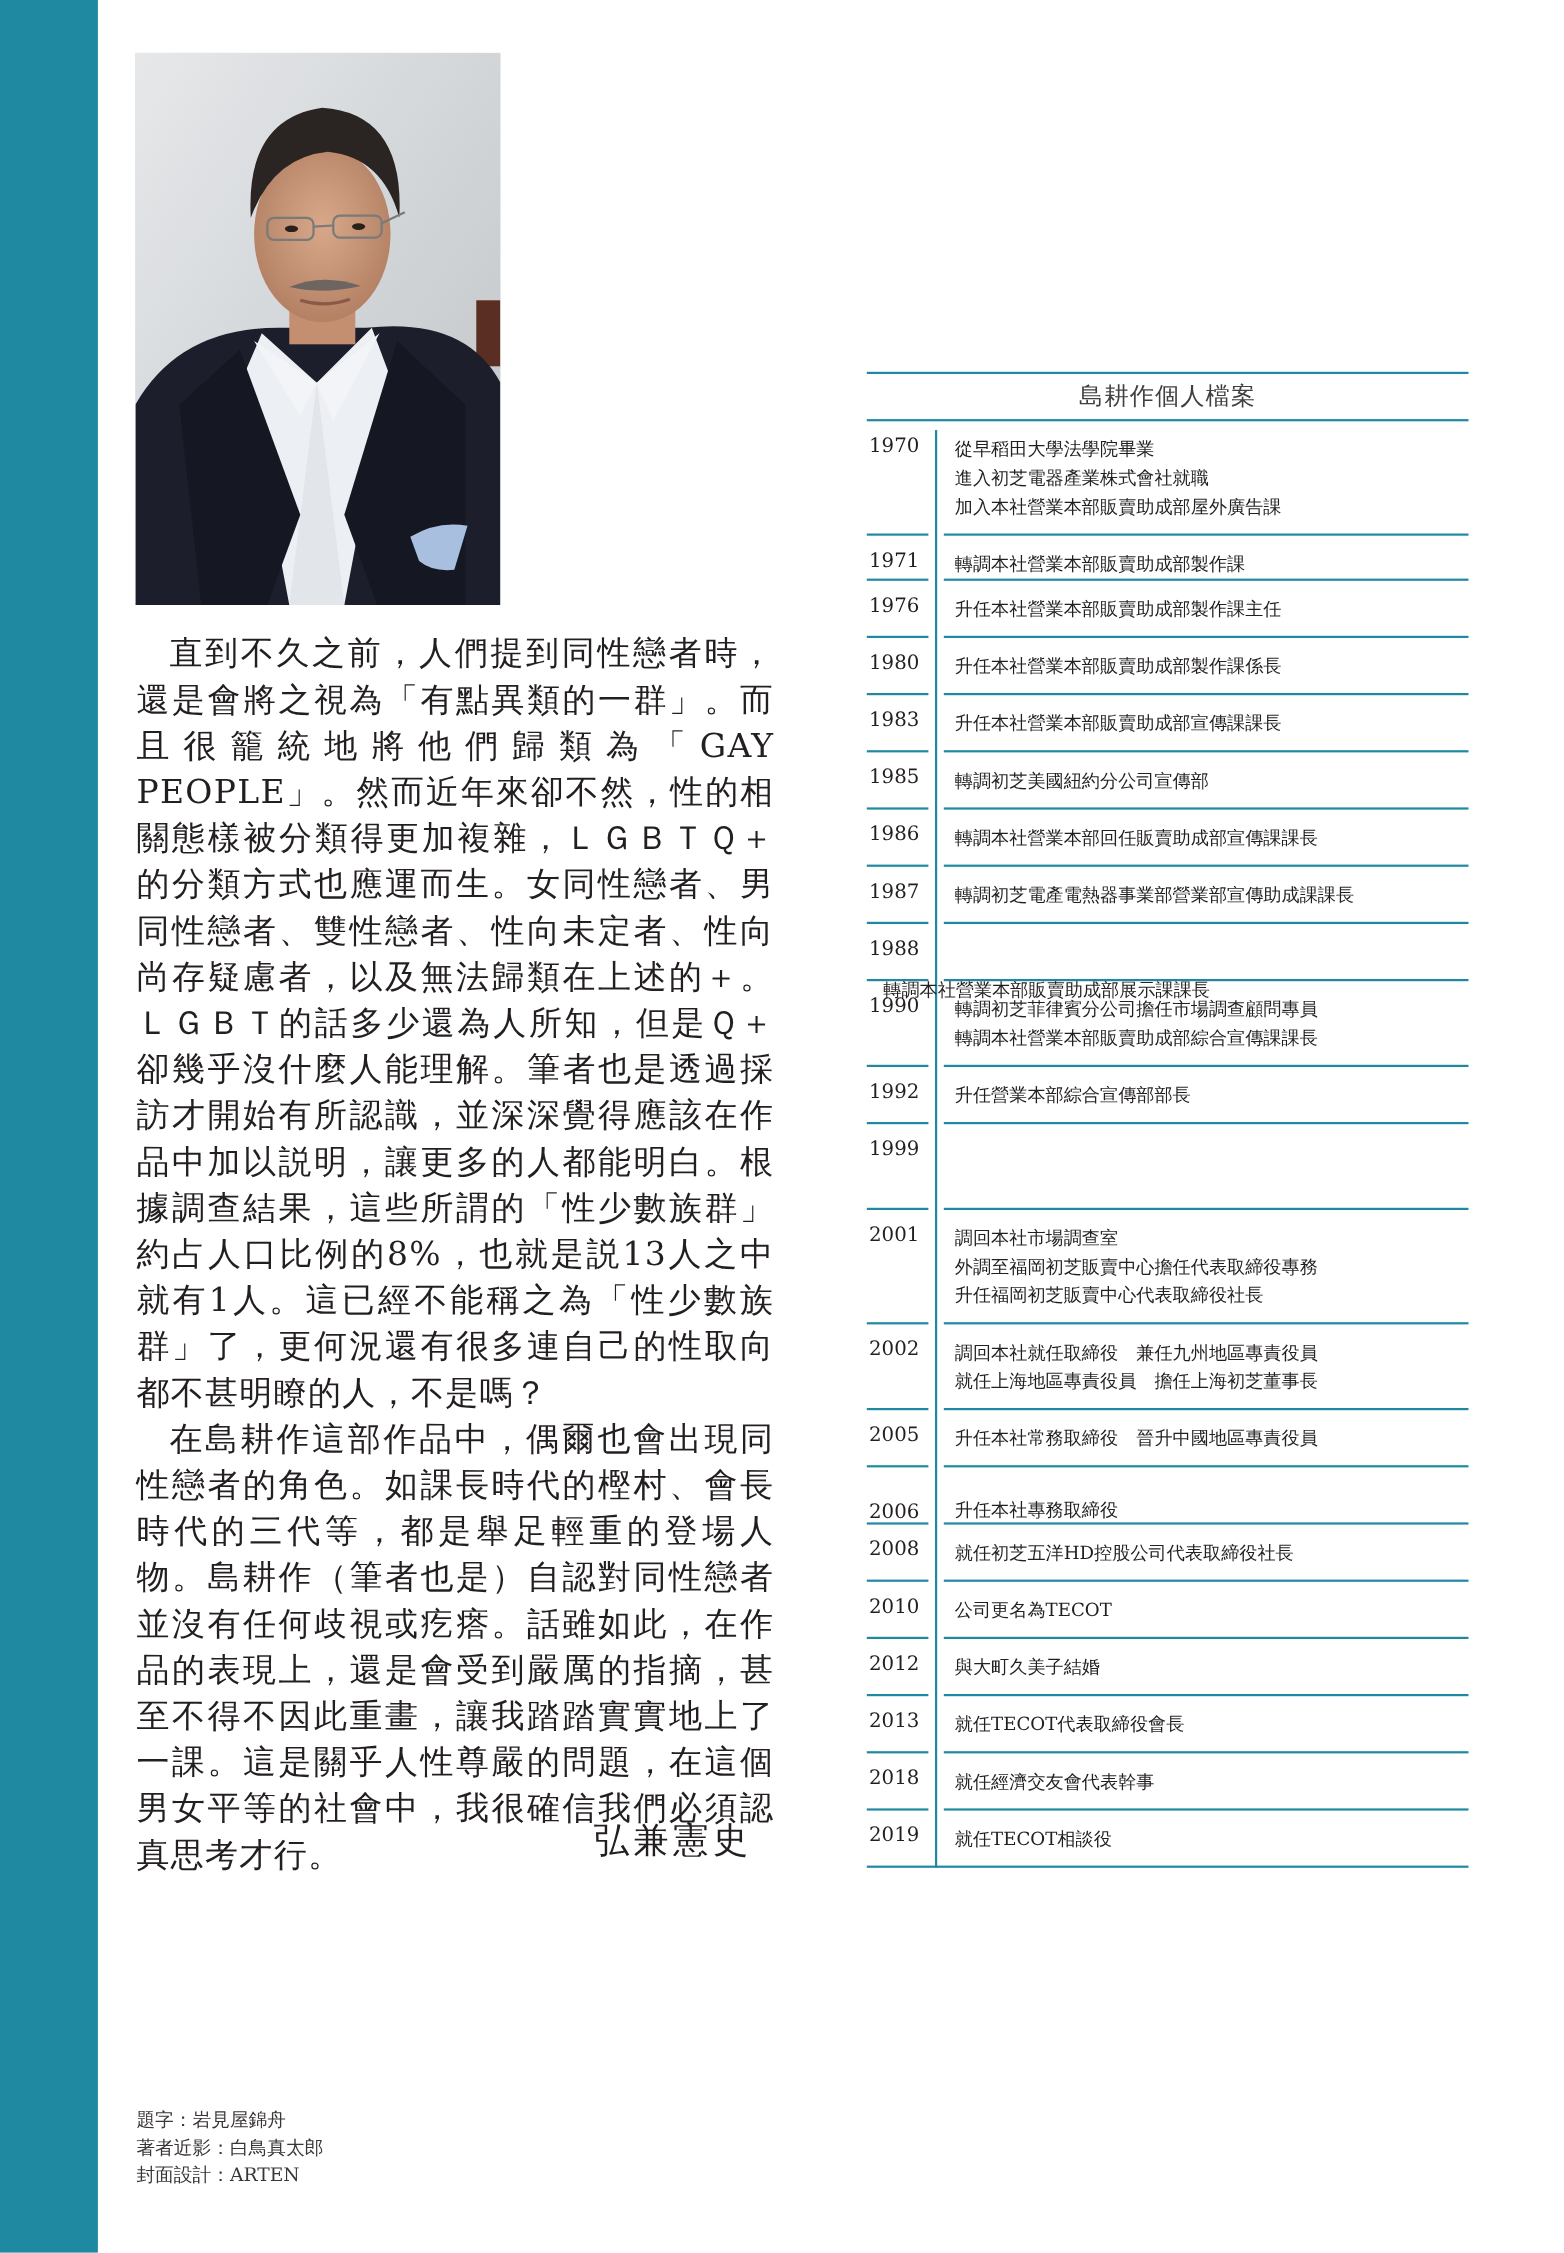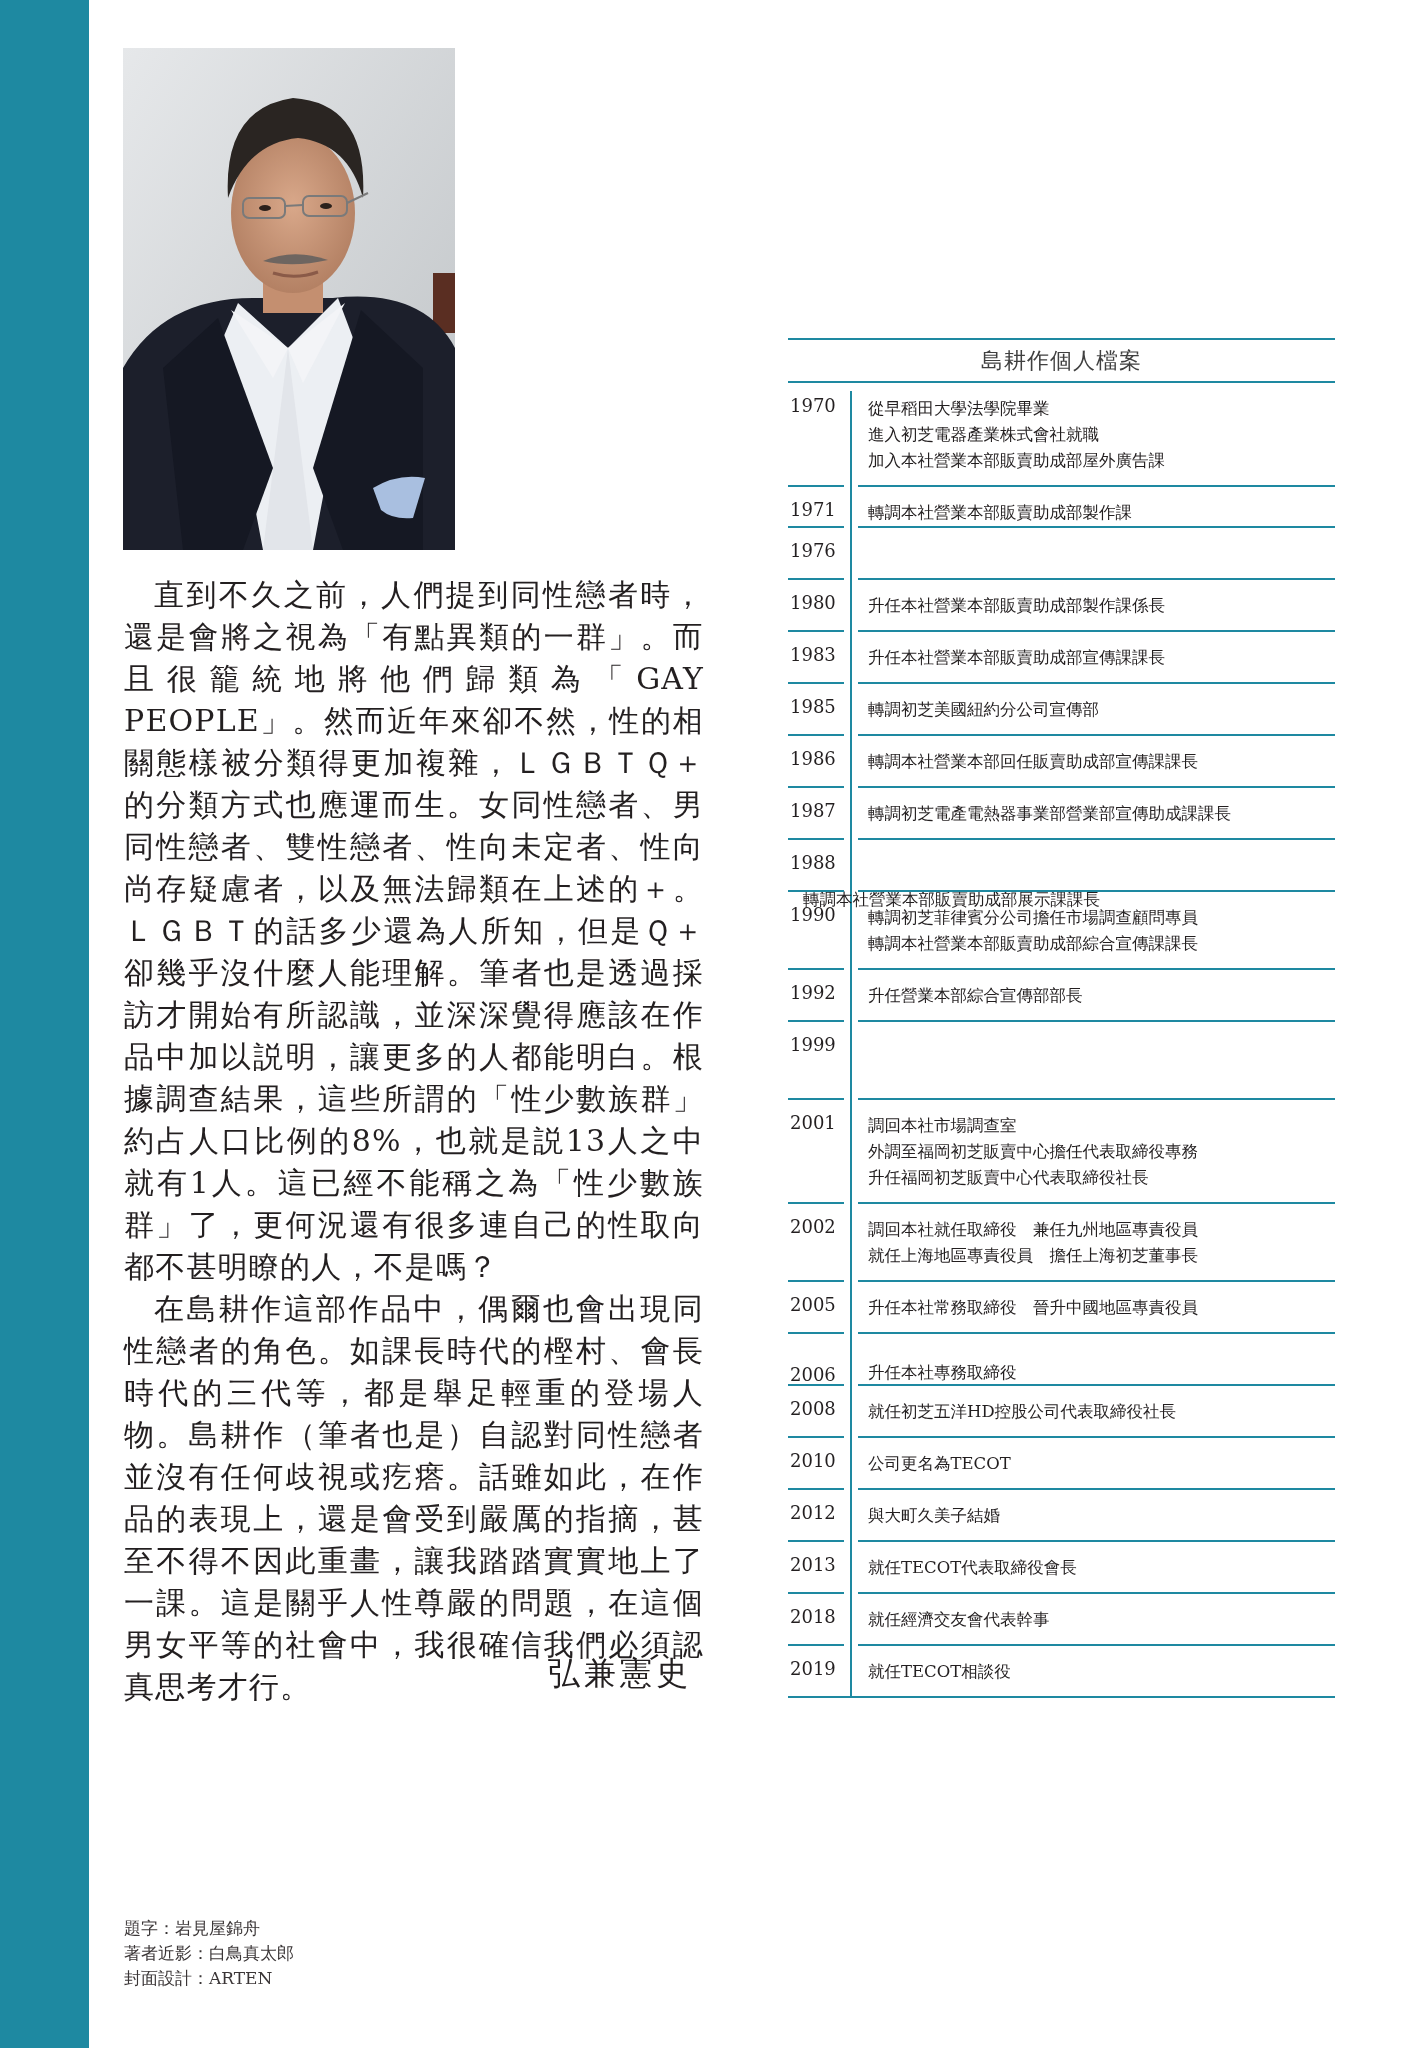--- a/index.html
+++ b/index.html
@@ -20,21 +20,21 @@
   .photo svg { display: block; }
 
   .essay {
     position: absolute; left: 124px; top: 574px; width: 580px;
     font-size: 30px; line-height: 42px; letter-spacing: 1.2px;
     text-align: justify; color: #231f20;
   }
   .essay p { margin: 0; text-indent: 1em; }
   .signature {
     position: absolute; left: 540px; top: 1652px; width: 160px;
-    text-align: center; font-size: 32px; letter-spacing: 4px; color: #231f20;
+    text-align: left; font-size: 32px; letter-spacing: 4px; color: #231f20;
   }
   .credits {
     position: absolute; left: 124px; top: 1916px;
     font-size: 17px; line-height: 25px; color: #3a3536;
   }
   .credits div { white-space: nowrap; }
 
   .profile {
     position: absolute; left: 788px; top: 338px; width: 547px;
   }
@@ -148,20 +148,21 @@
         <div class="sep-ev"></div>
       </div>
       <div class="row" style="height: 41px;">
         <div class="year">1971</div>
         <div class="events">轉調本社營業本部販賣助成部製作課</div>
         <div class="sep-year"></div>
         <div class="sep-ev"></div>
       </div>
       <div class="row" style="height: 52px;">
         <div class="year">1976</div>
+        <div class="events">升任本社營業本部販賣助成部製作課主任</div>
         <div class="sep-year"></div>
         <div class="sep-ev"></div>
       </div>
       <div class="row" style="height: 52px;">
         <div class="year">1980</div>
         <div class="events">升任本社營業本部販賣助成部製作課係長</div>
         <div class="sep-year"></div>
         <div class="sep-ev"></div>
       </div>
       <div class="row" style="height: 52px;">

